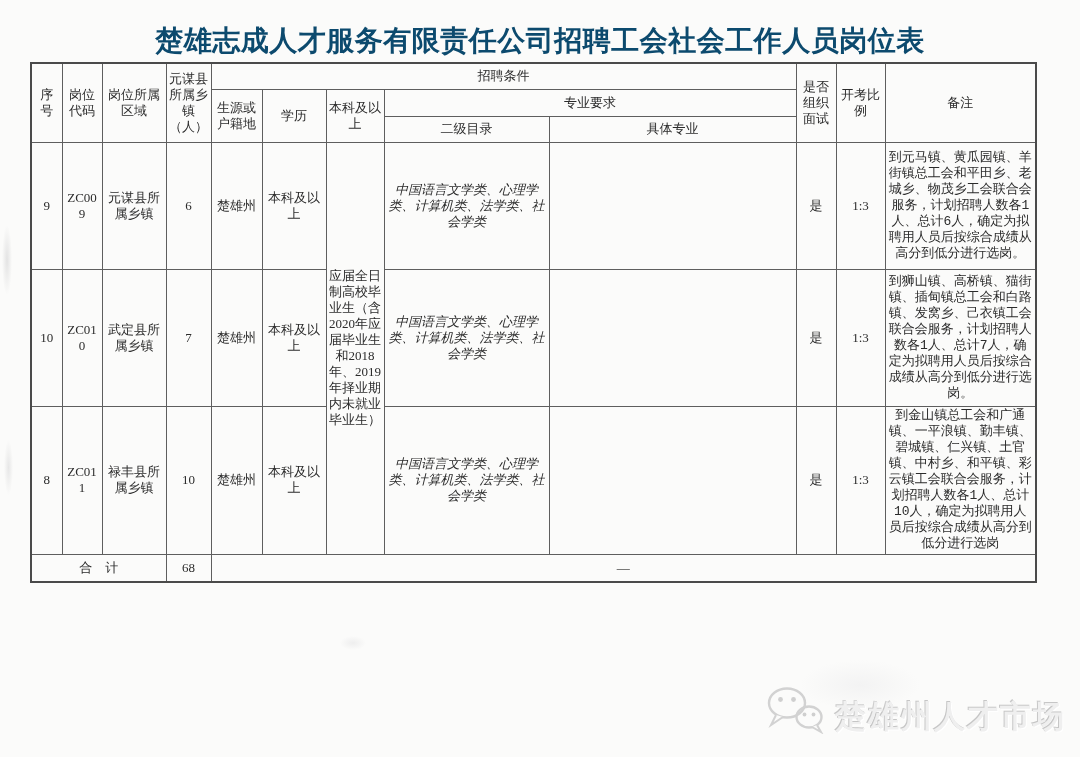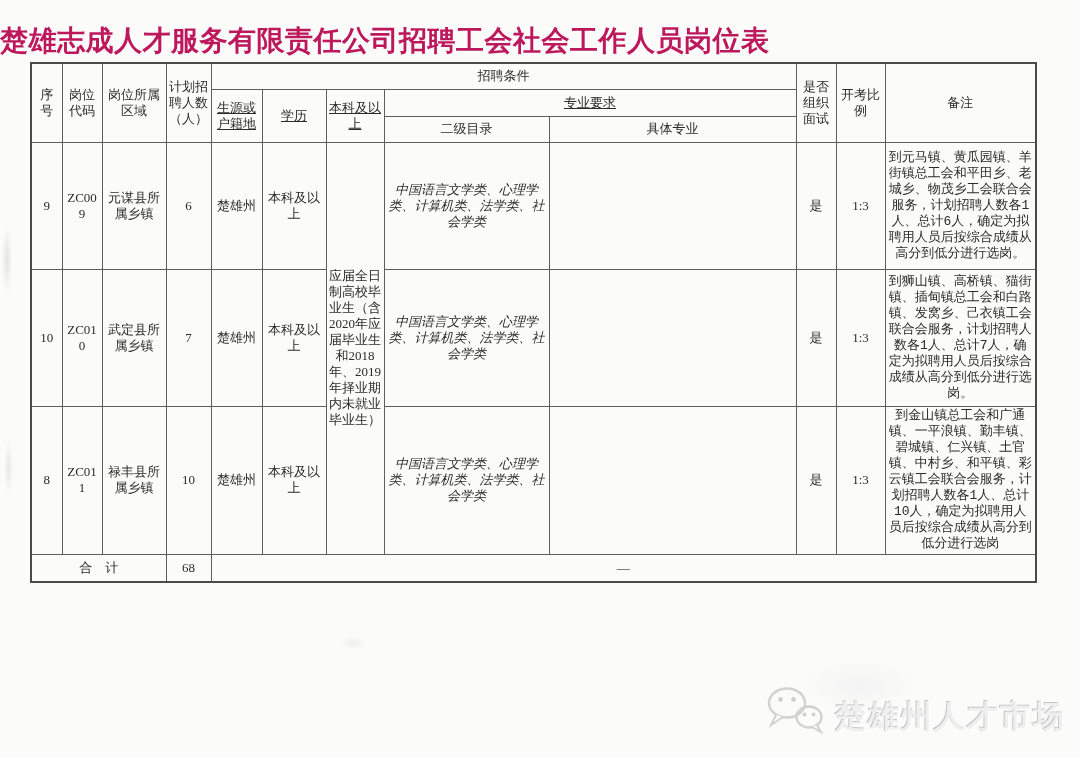--- a/index.html
+++ b/index.html
@@ -7,21 +7,22 @@
     width:1080px;height:757px;
     background:#fbfbfa;
     font-family:"Liberation Serif", serif;
     position:relative;
     overflow:hidden;
     color:#2b2b2b;
   }
   .page{position:absolute;inset:0;}
   .doc-title{
     position:absolute;top:22px;left:0;width:1080px;
-    font-size:28px;font-weight:bold;color:#be185d;
+    text-align:center;
+    font-size:28px;font-weight:bold;color:#0c4a6e;
     letter-spacing:0.5px;
     font-family:"Liberation Sans", sans-serif;
     margin:0;
   }
   table.jobs{
     position:absolute;left:30px;top:62px;
     width:1005px;
     border-collapse:collapse;
     table-layout:fixed;
     border:2px solid #4a4a4a;
@@ -30,21 +31,21 @@
     border:1px solid #5e5e5e;
     font-weight:normal;
     text-align:center;
     vertical-align:middle;
     font-size:13px;
     line-height:16px;
     padding:0 2px;
     overflow:hidden;
     word-break:break-all;
   }
-  tr.hr1{height:26px;} tr.hr2{height:27px;text-decoration:underline;} tr.hr3{height:26px;}
+  tr.hr1{height:26px;} tr.hr2{height:27px;} tr.hr3{height:26px;}
   tr.row9{height:127px;} tr.row10{height:137px;} tr.row11{height:148px;}
   tr.total{height:28px;}
   td.edu{padding:0 9px;margin-top:9px;}
   td.remark{
     text-align:left;
     font-size:13.5px;
     line-height:16px;
     padding:2px 3px;
     font-family:Liberation Mono, monospace;
   }
@@ -93,21 +94,21 @@
         <col style="width:247px">
       <col style="width:40px">
         <col style="width:49px">
         <col style="width:151px">
     </colgroup>
     <thead>
       <tr class="hr1">
         <th rowspan="3">序号</th>
         <th rowspan="3">岗位代码</th>
         <th rowspan="3">岗位所属区域</th>
-        <th rowspan="3">计划招聘人数（人）</th>
+        <th rowspan="3">元谋县所属乡镇（人）</th>
         <th colspan="5">招聘条件</th>
         <th rowspan="3">是否组织面试</th>
         <th rowspan="3">开考比例</th>
         <th rowspan="3">备注</th>
       </tr>
       <tr class="hr2">
         <th rowspan="2">生源或户籍地</th>
         <th rowspan="2">学历</th>
         <th rowspan="2">本科及以上</th>
         <th colspan="2">专业要求</th>

